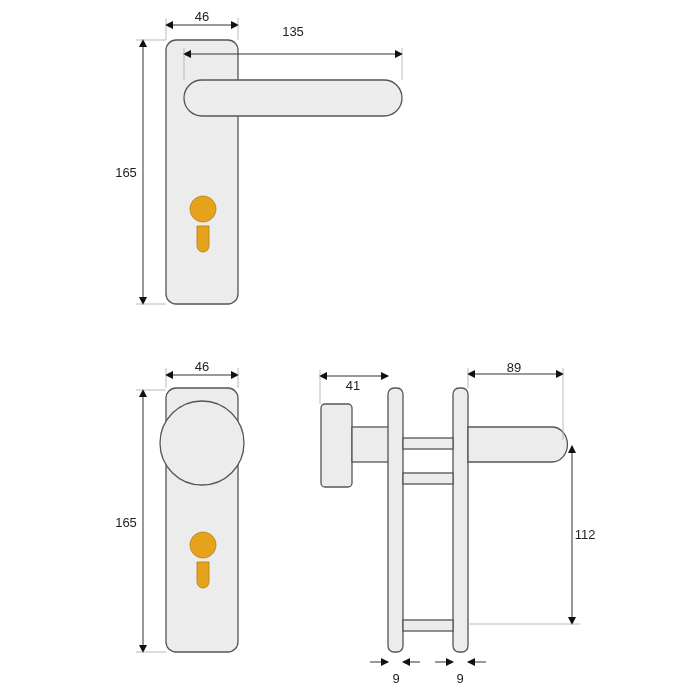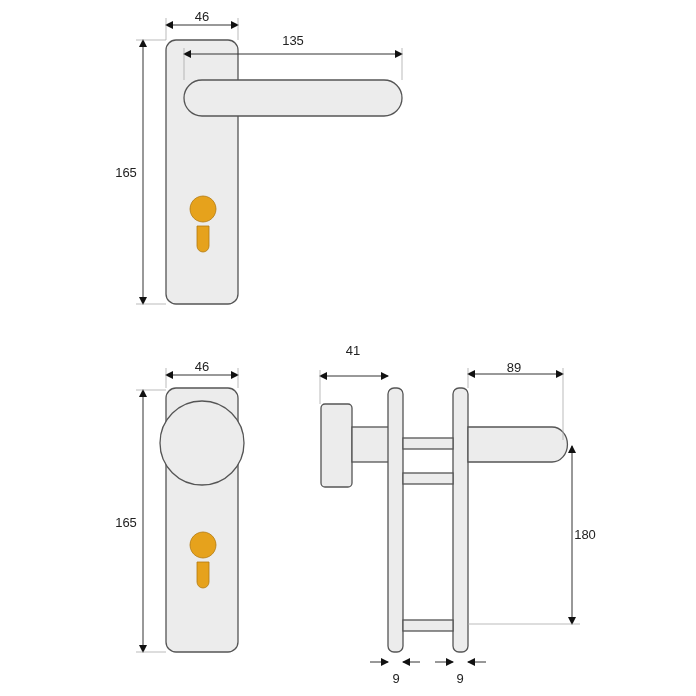--- a/index.html
+++ b/index.html
@@ -67,22 +67,22 @@
     <line class="dim" x1="572" y1="446" x2="572" y2="624" marker-start="url(#ar)" marker-end="url(#ar)"></line>
     <line class="ext" x1="468" y1="624" x2="580" y2="624"></line>
     <line class="dim" x1="370" y1="662" x2="388" y2="662" marker-end="url(#ar)"></line>
     <line class="dim" x1="420" y1="662" x2="403" y2="662" marker-end="url(#ar)"></line>
     <line class="dim" x1="435" y1="662" x2="453" y2="662" marker-end="url(#ar)"></line>
     <line class="dim" x1="486" y1="662" x2="468" y2="662" marker-end="url(#ar)"></line>
   </g>
 </svg>
 
 <span class="lbl" style="left:202px;top:16px">46</span>
-<span class="lbl" style="left:293px;top:40px">135</span>
+<span class="lbl" style="left:293px;top:31px">135</span>
 <span class="lbl" style="left:126px;top:172px">165</span>
 <span class="lbl" style="left:202px;top:366px">46</span>
 <span class="lbl" style="left:126px;top:522px">165</span>
-<span class="lbl" style="left:353px;top:350px">41</span>
+<span class="lbl" style="left:353px;top:385px">41</span>
 <span class="lbl" style="left:514px;top:367px">89</span>
-<span class="lbl" style="left:585px;top:534px">180</span>
+<span class="lbl" style="left:585px;top:534px">112</span>
 <span class="lbl" style="left:396px;top:678px">9</span>
 <span class="lbl" style="left:460px;top:678px">9</span>
 </div>
 
 </body></html>

